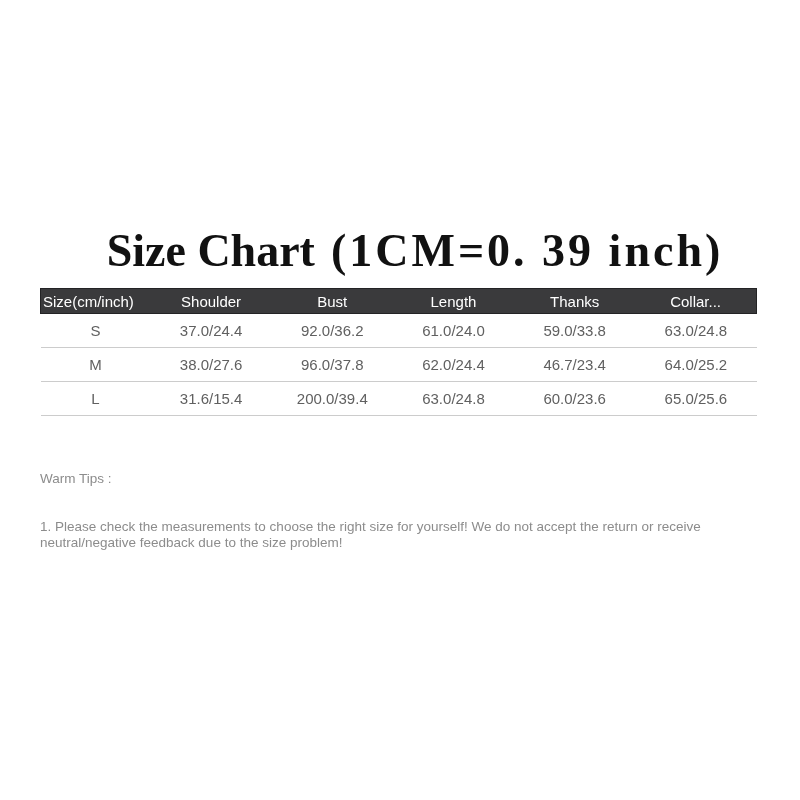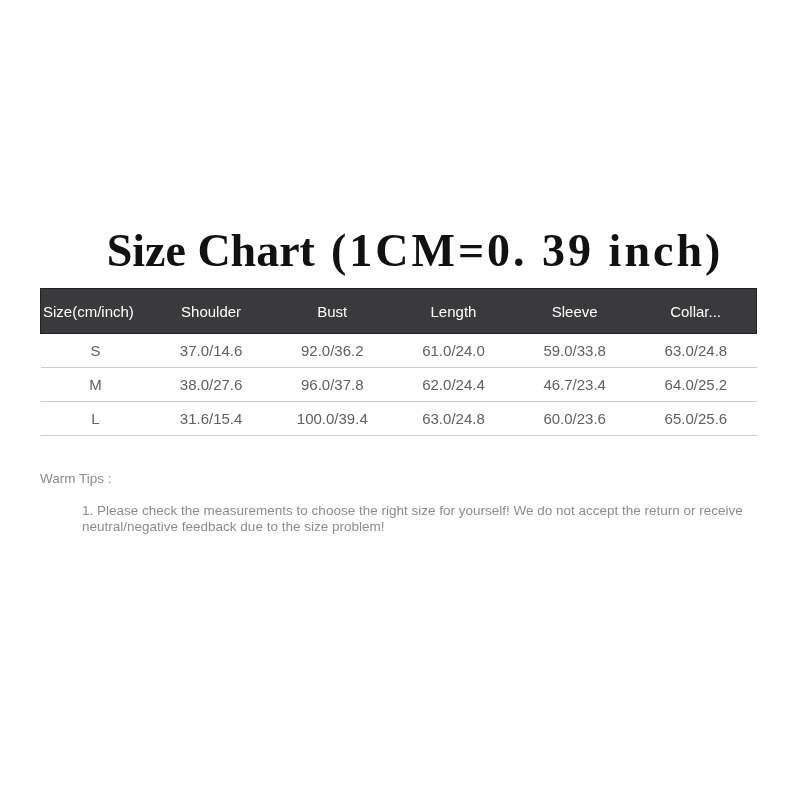--- a/index.html
+++ b/index.html
@@ -41,21 +41,21 @@
     border-collapse: collapse;
     table-layout: fixed;
   }
   table.size-table col.col-size { width: 110px; }
   table.size-table thead th {
     background: var(--header_bg, #3a3a3c);
     color: var(--header_text, #ffffff);
     font-weight: normal;
     font-size: 15px;
     height: 24px;
-    padding: 10px;
+    padding: 0;
     text-align: center;
     border-top: 1px solid var(--header_border, #232325);
     border-bottom: 1px solid var(--header_border, #232325);
   }
   table.size-table thead th:first-child {
     text-align: left;
     padding-left: 2px;
     border-left: 1px solid var(--header_border, #232325);
   }
   table.size-table thead th:last-child {
@@ -73,22 +73,22 @@
   .tips {
     position: absolute;
     left: 40px;
     top: 471px;
     width: 718px;
     color: var(--tips_text, #8c8c8c);
     font-size: 13.5px;
     line-height: 16px;
   }
   .tips p { margin: 0; }
-  .tips .tips-heading { margin-bottom: 16px; }
-  .tips .tip-item { margin-bottom: 7px; margin-left: 42px; }
+  .tips .tips-heading { margin-bottom: 32px; }
+  .tips .tip-item { margin-bottom: 7px; }
 </style>
 </head>
 <body>
 
 <div class="page" style="--page_bg: #ffffff; --title_text: #111111; --header_bg: #3a3a3c; --header_border: #232325; --header_text: #ffffff; --cell_text: #606060; --divider: #cccccc; --tips_text: #8c8c8c;">
 
   <h1 class="title">
     <span>Size Chart</span><span class="title-sub">(1CM=0. 39 inch)</span>
   </h1>
 
@@ -100,45 +100,45 @@
         <col>
         <col>
         <col>
     </colgroup>
     <thead>
       <tr id="size-table-header-row">
           <th>Size(cm/inch)</th>
           <th>Shoulder</th>
           <th>Bust</th>
           <th>Length</th>
-          <th>Sleeve</th>
+          <th>Thanks</th>
           <th>Collar...</th>
         </tr>
     </thead>
     <tbody id="size-table-body">
         <tr>
           <td>S</td>
-          <td>37.0/14.6</td>
+          <td>37.0/24.4</td>
           <td>92.0/36.2</td>
           <td>61.0/24.0</td>
           <td>59.0/33.8</td>
           <td>63.0/24.8</td>
         </tr>
         <tr>
           <td>M</td>
           <td>38.0/27.6</td>
           <td>96.0/37.8</td>
           <td>62.0/24.4</td>
           <td>46.7/23.4</td>
           <td>64.0/25.2</td>
         </tr>
         <tr>
           <td>L</td>
           <td>31.6/15.4</td>
-          <td>100.0/39.4</td>
+          <td>200.0/39.4</td>
           <td>63.0/24.8</td>
           <td>60.0/23.6</td>
           <td>65.0/25.6</td>
         </tr>
       </tbody>
   </table>
 
   <div class="tips">
     <p class="tips-heading">Warm Tips :</p>
     <p class="tip-item">1. Please check the measurements to choose the right size for yourself! We do not accept the return or receive neutral/negative feedback due to the size problem!</p>

